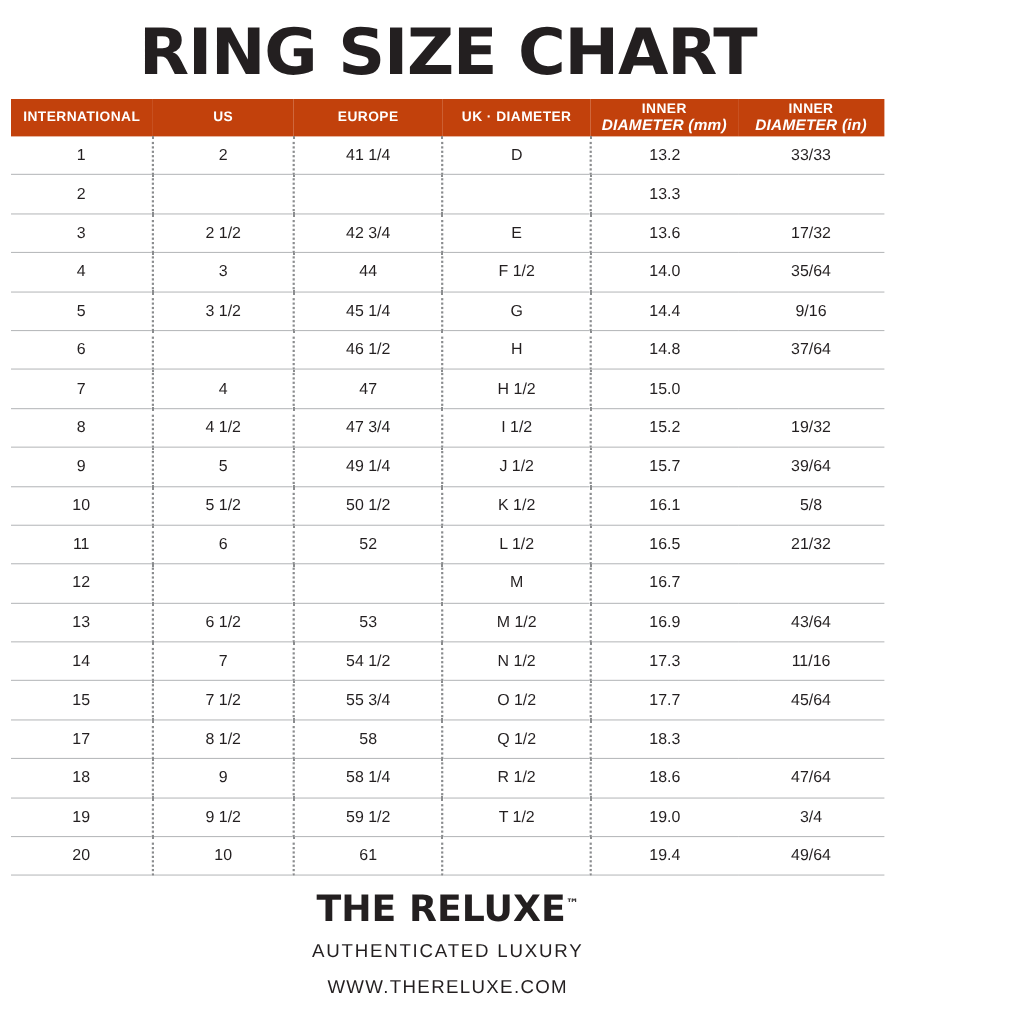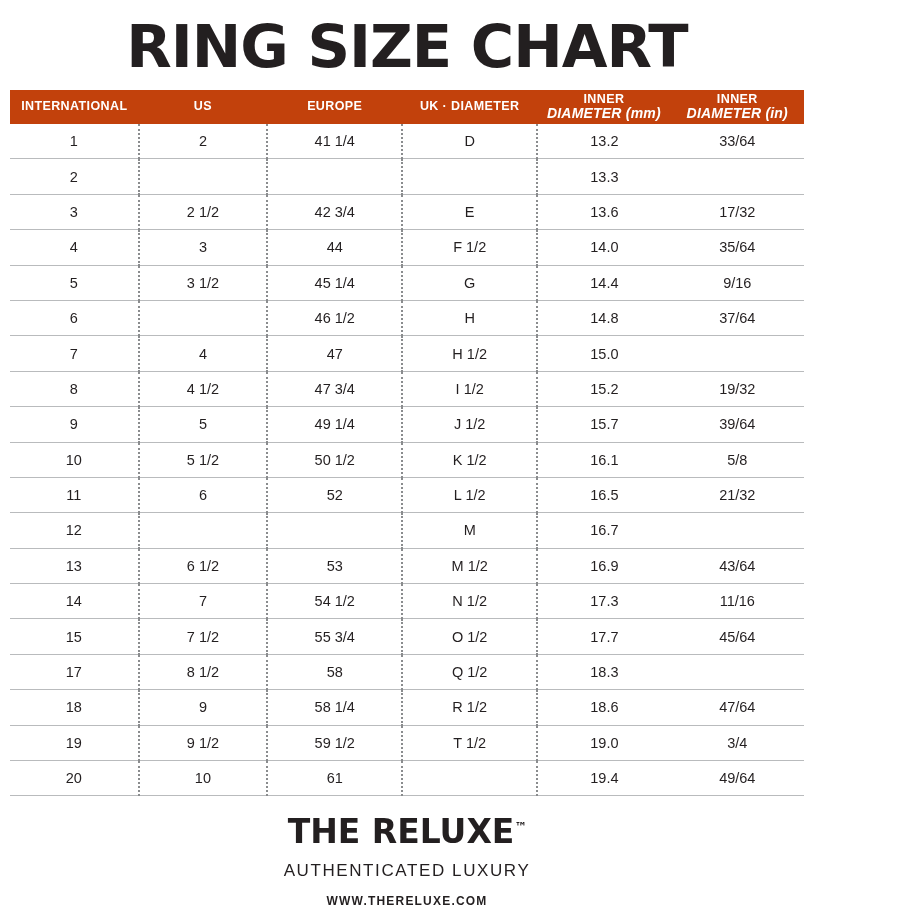--- a/index.html
+++ b/index.html
@@ -109,22 +109,22 @@
     font-weight: bold;
     letter-spacing: 0;
   }
   .tagline {
     font-size: 17px;
     letter-spacing: 1.6px;
     margin-top: 13px;
     font-family: "Liberation Sans", sans-serif;
   }
   .website {
-    font-size: 12px;
-    font-weight: bold;
+    font-size: 17px;
+    font-weight: normal;
     letter-spacing: 1.2px;
     margin-top: 13px;
   }
 </style>
 </head>
 <body>
 
 <div class="page">
 
   <div class="title">RING SIZE CHART</div>
@@ -162,21 +162,21 @@
         </th>
       </tr>
     </thead>
     <tbody id="table-body">
         <tr>
           <td class="dotsep">1</td>
           <td class="dotsep">2</td>
           <td class="dotsep">41 1/4</td>
           <td class="dotsep">D</td>
           <td>13.2</td>
-          <td>33/64</td>
+          <td>33/33</td>
         </tr>
         <tr>
           <td class="dotsep">2</td>
           <td class="dotsep"></td>
           <td class="dotsep"></td>
           <td class="dotsep"></td>
           <td>13.3</td>
           <td></td>
         </tr>
         <tr>

